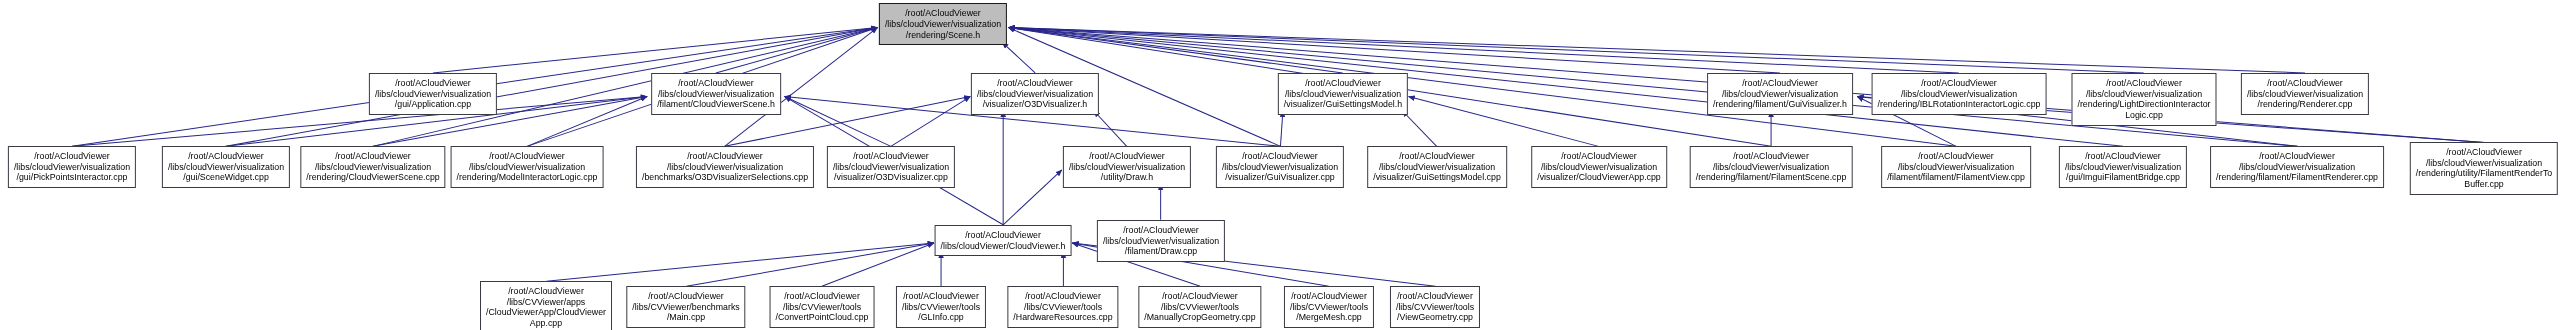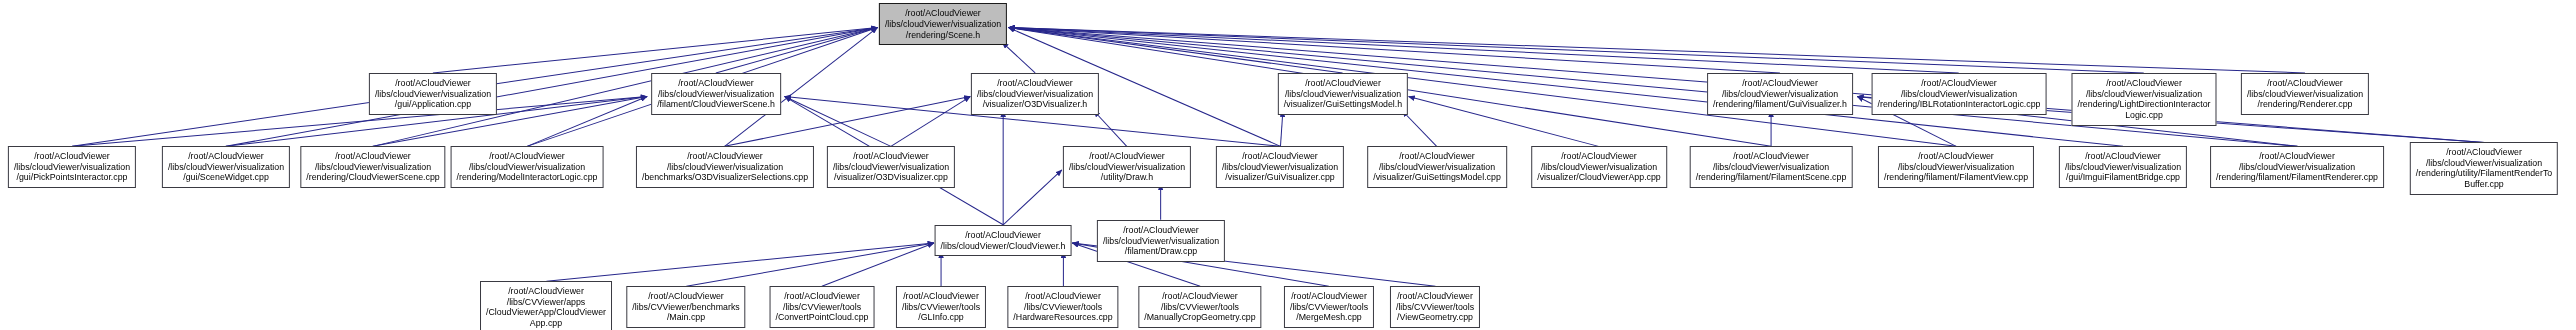--- a/index.html
+++ b/index.html
@@ -206,21 +206,21 @@
       <div class="node-line">/visualizer/CloudViewerApp.cpp</div>
     </div>
     <div class="graph-node" style="left: 1771px; top: 146px; border-color: rgb(58, 58, 66); background: rgb(255, 255, 255);">
       <div class="node-line">/root/ACloudViewer</div>
       <div class="node-line">/libs/cloudViewer/visualization</div>
       <div class="node-line">/rendering/filament/FilamentScene.cpp</div>
     </div>
     <div class="graph-node" style="left: 1956px; top: 146px; border-color: rgb(58, 58, 66); background: rgb(255, 255, 255);">
       <div class="node-line">/root/ACloudViewer</div>
       <div class="node-line">/libs/cloudViewer/visualization</div>
-      <div class="node-line">/rendering/filament/FilamentView.cpp</div>
+      <div class="node-line">/filament/filament/FilamentView.cpp</div>
     </div>
     <div class="graph-node" style="left: 2123px; top: 146px; border-color: rgb(58, 58, 66); background: rgb(255, 255, 255);">
       <div class="node-line">/root/ACloudViewer</div>
       <div class="node-line">/libs/cloudViewer/visualization</div>
       <div class="node-line">/gui/ImguiFilamentBridge.cpp</div>
     </div>
     <div class="graph-node" style="left: 2297px; top: 146px; border-color: rgb(58, 58, 66); background: rgb(255, 255, 255);">
       <div class="node-line">/root/ACloudViewer</div>
       <div class="node-line">/libs/cloudViewer/visualization</div>
       <div class="node-line">/rendering/filament/FilamentRenderer.cpp</div>

